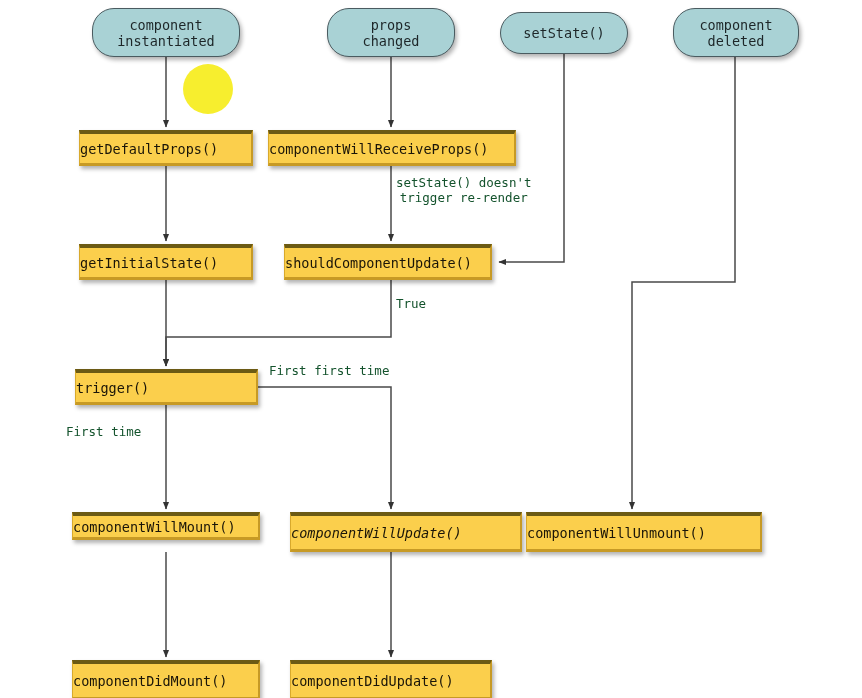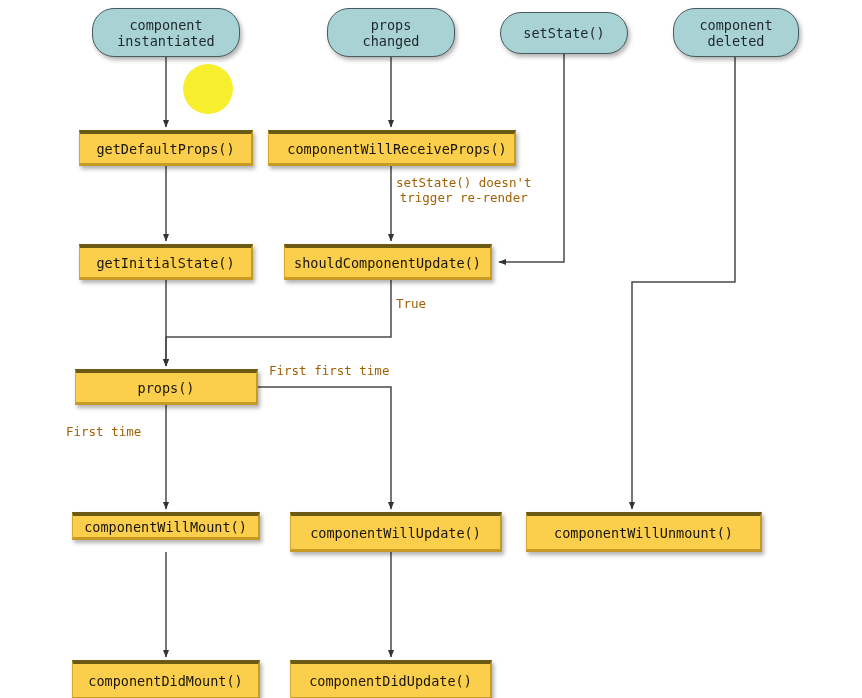--- a/index.html
+++ b/index.html
@@ -55,29 +55,28 @@
     border-left: 1px solid #d8a92c;
     border-right: 2px solid #c79a25;
     border-bottom: 3px solid #c79a25;
     color: #1a1508;
     font-family: "DejaVu Sans Mono", monospace;
     font-size: 13.5px;
     line-height: 16px;
     text-align: center;
     display: flex;
     align-items: center;
-    justify-content: center;
     box-shadow: 2px 3px 4px rgba(0,0,0,0.30);
     z-index: 3;
   }
 
   
   .elabel {
     position: absolute;
-    color: #a16207;
+    color: #14532d;
     font-family: "DejaVu Sans Mono", monospace;
     font-size: 12.5px;
     line-height: 15px;
     white-space: pre-line;
     z-index: 4;
   }
   .elabel.center { text-align: center; }
 
   
   .blob {
@@ -140,36 +139,36 @@
 changed</span>
   </div>
   <div class="term" style="left:673px; top:8px; width:126px; height:49px;">
     <span>component
 deleted</span>
   </div>
 
   <div class="proc" style="left:79px; top:130px; width:174px; height:36px;">
     <span>getDefaultProps()</span>
   </div>
-  <div class="proc" style="left:268px; top:130px; width:248px; height:36px;padding-left:11px;">
+  <div class="proc" style="left:268px; top:130px; width:248px; height:36px;">
     <span>componentWillReceiveProps()</span>
   </div>
   <div class="proc" style="left:79px; top:244px; width:174px; height:36px;">
     <span>getInitialState()</span>
   </div>
   <div class="proc" style="left:284px; top:244px; width:208px; height:36px;">
     <span>shouldComponentUpdate()</span>
   </div>
   <div class="proc" style="left:75px; top:369px; width:183px; height:36px;">
-    <span>props()</span>
+    <span>trigger()</span>
   </div>
   <div class="proc" style="left:72px; top:512px; width:188px; height:28px;">
     <span>componentWillMount()</span>
   </div>
-  <div class="proc" style="left:290px; top:512px; width:212px; height:40px;">
+  <div class="proc" style="left:290px; top:512px; width:232px; height:40px;font-style:italic;">
     <span>componentWillUpdate()</span>
   </div>
   <div class="proc" style="left:526px; top:512px; width:236px; height:40px;">
     <span>componentWillUnmount()</span>
   </div>
   <div class="proc" style="left:72px; top:660px; width:188px; height:40px;">
     <span>componentDidMount()</span>
   </div>
   <div class="proc" style="left:290px; top:660px; width:202px; height:40px;">
     <span>componentDidUpdate()</span>

